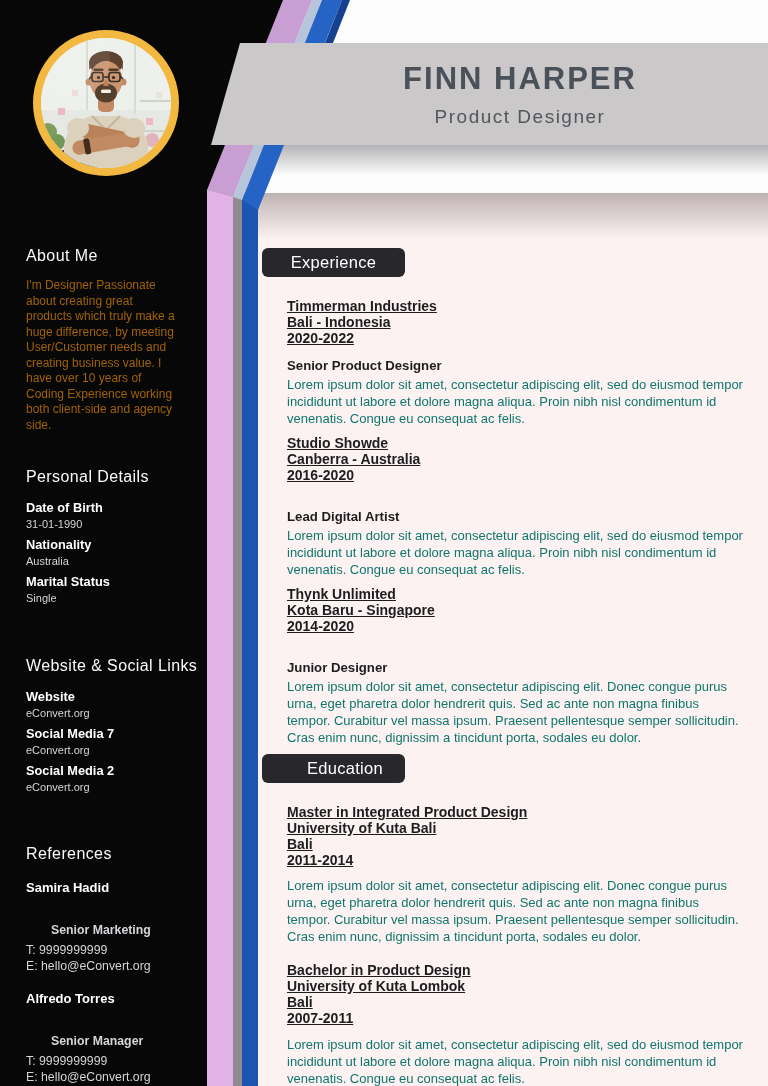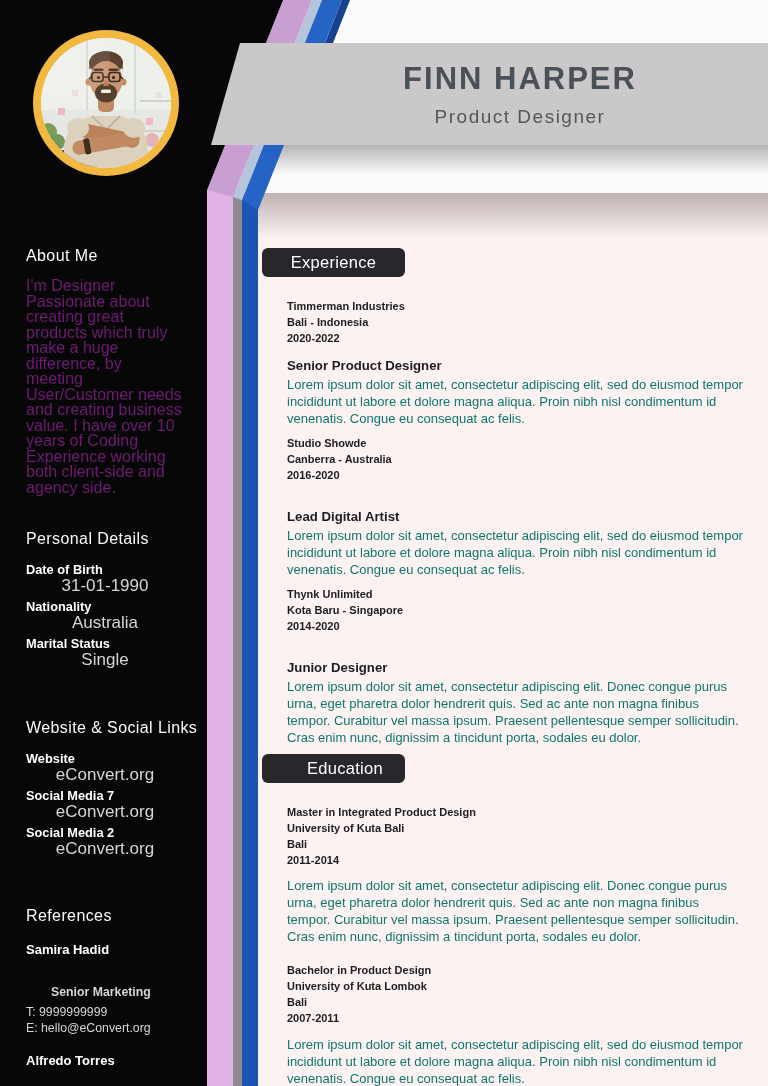--- a/index.html
+++ b/index.html
@@ -40,28 +40,28 @@
   
   .sidebar{
     position:absolute;left:26px;top:246px;width:158px;z-index:3;
     color:var(--sidebar-text,#e6e6ea);
   }
   .sidebar h2{
     margin:0;font-size:16px;font-weight:500;letter-spacing:.4px;color:#fafafc;
     line-height:19px;white-space:nowrap;
   }
   .sidebar .about{
-    margin:13px 0 0 0;font-size:16px;line-height:15.5px;color:#701a75;width:156px;
+    margin:13px 0 0 0;font-size:12px;line-height:15.5px;color:#a16207;width:156px;
   }
   .mt-personal{margin-top:34px !important;}
   .mt-links{margin-top:50px !important;text-align:right;}
   .mt-refs{margin-top:49px !important;}
   .kv{margin-top:14px;}
   .kv .label{font-size:12.8px;font-weight:700;color:#ffffff;line-height:16px;}
-  .kv .value{font-size:17px;color:#d5d5da;line-height:16px;margin-bottom:5px;text-align:center;}
+  .kv .value{font-size:11px;color:#d5d5da;line-height:16px;margin-bottom:5px;}
   .ref{margin-top:16px;}
   .ref:first-of-type{margin-top:16px;}
   .ref .name{font-size:13px;font-weight:700;color:#ffffff;line-height:17px;}
   .ref .role{font-size:12.3px;color:#d5d5da;line-height:16px;}
   .ref .phone{font-size:12.3px;color:#d5d5da;line-height:16px;margin-top:4px;}
   .ref .email{font-size:12.3px;color:#d5d5da;line-height:16px;}
 
   
   .content{
     position:absolute;left:262px;top:248px;width:484px;z-index:3;
@@ -69,21 +69,21 @@
   }
   .chip{
     display:block;width:143px;height:29px;line-height:29px;text-align:center;
     background:var(--chip-bg,#28272b);color:var(--chip-text,#ffffff);
     font-size:16.5px;letter-spacing:.3px;border-radius:6px;
   }
   .chip.edu{margin-top:8px;padding-left:23px;}
   .entry-head{margin-top:21px;padding-left:25px;}
   .entry-head.tight{margin-top:8px;}
   .entry-head.edu2{margin-top:17px;}
-  .entry-head div{font-size:11px;font-weight:700;color:var(--main-heading,#1d1d1f);line-height:16px;}
+  .entry-head div{font-size:14px;font-weight:700;color:var(--main-heading,#1d1d1f);line-height:16px;text-decoration:underline;}
   .role{margin-top:26px;padding-left:25px;font-size:13.2px;font-weight:700;color:var(--main-heading,#1d1d1f);line-height:16px;}
   .role.first{margin-top:12px;}
   .para{margin:2px 0 0 0;padding-left:25px;font-size:13px;line-height:17px;color:#0f766e;width:483px;}
   .para.edu{margin-top:9px;}
   .para.edu2{margin-top:10px;}
 
   
   .photo-wrap{position:absolute;left:33px;top:30px;z-index:3;}
 </style>
 </head>

